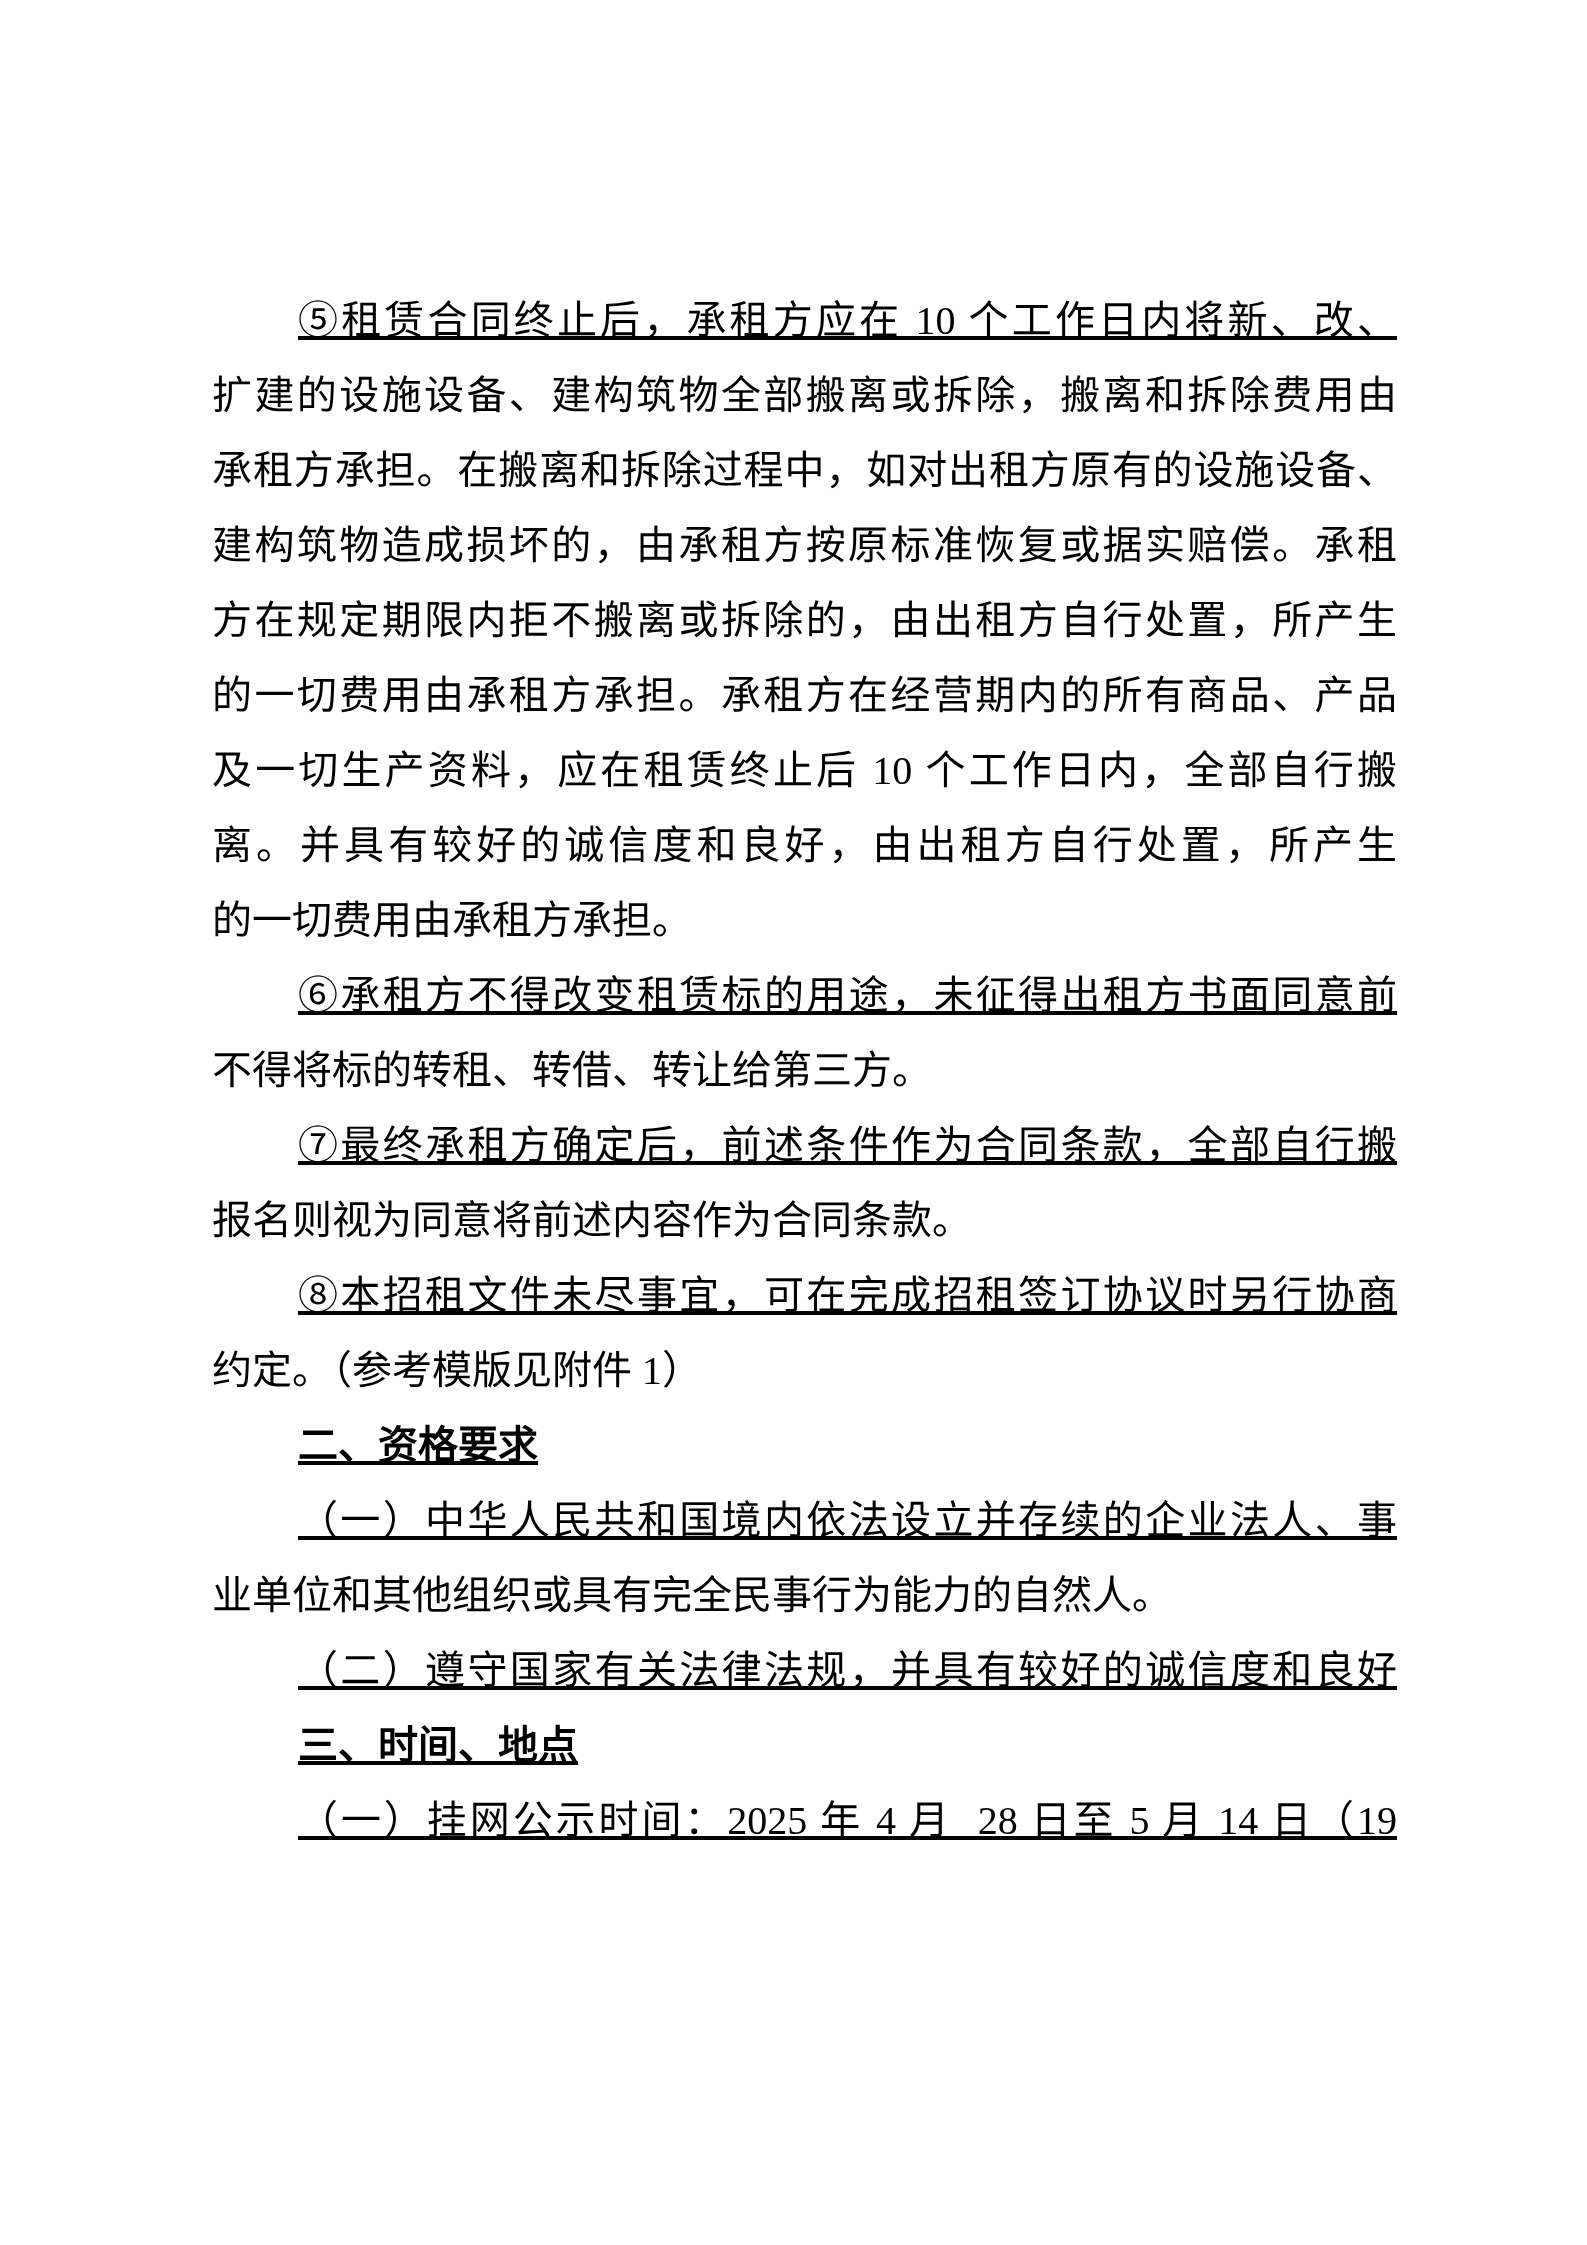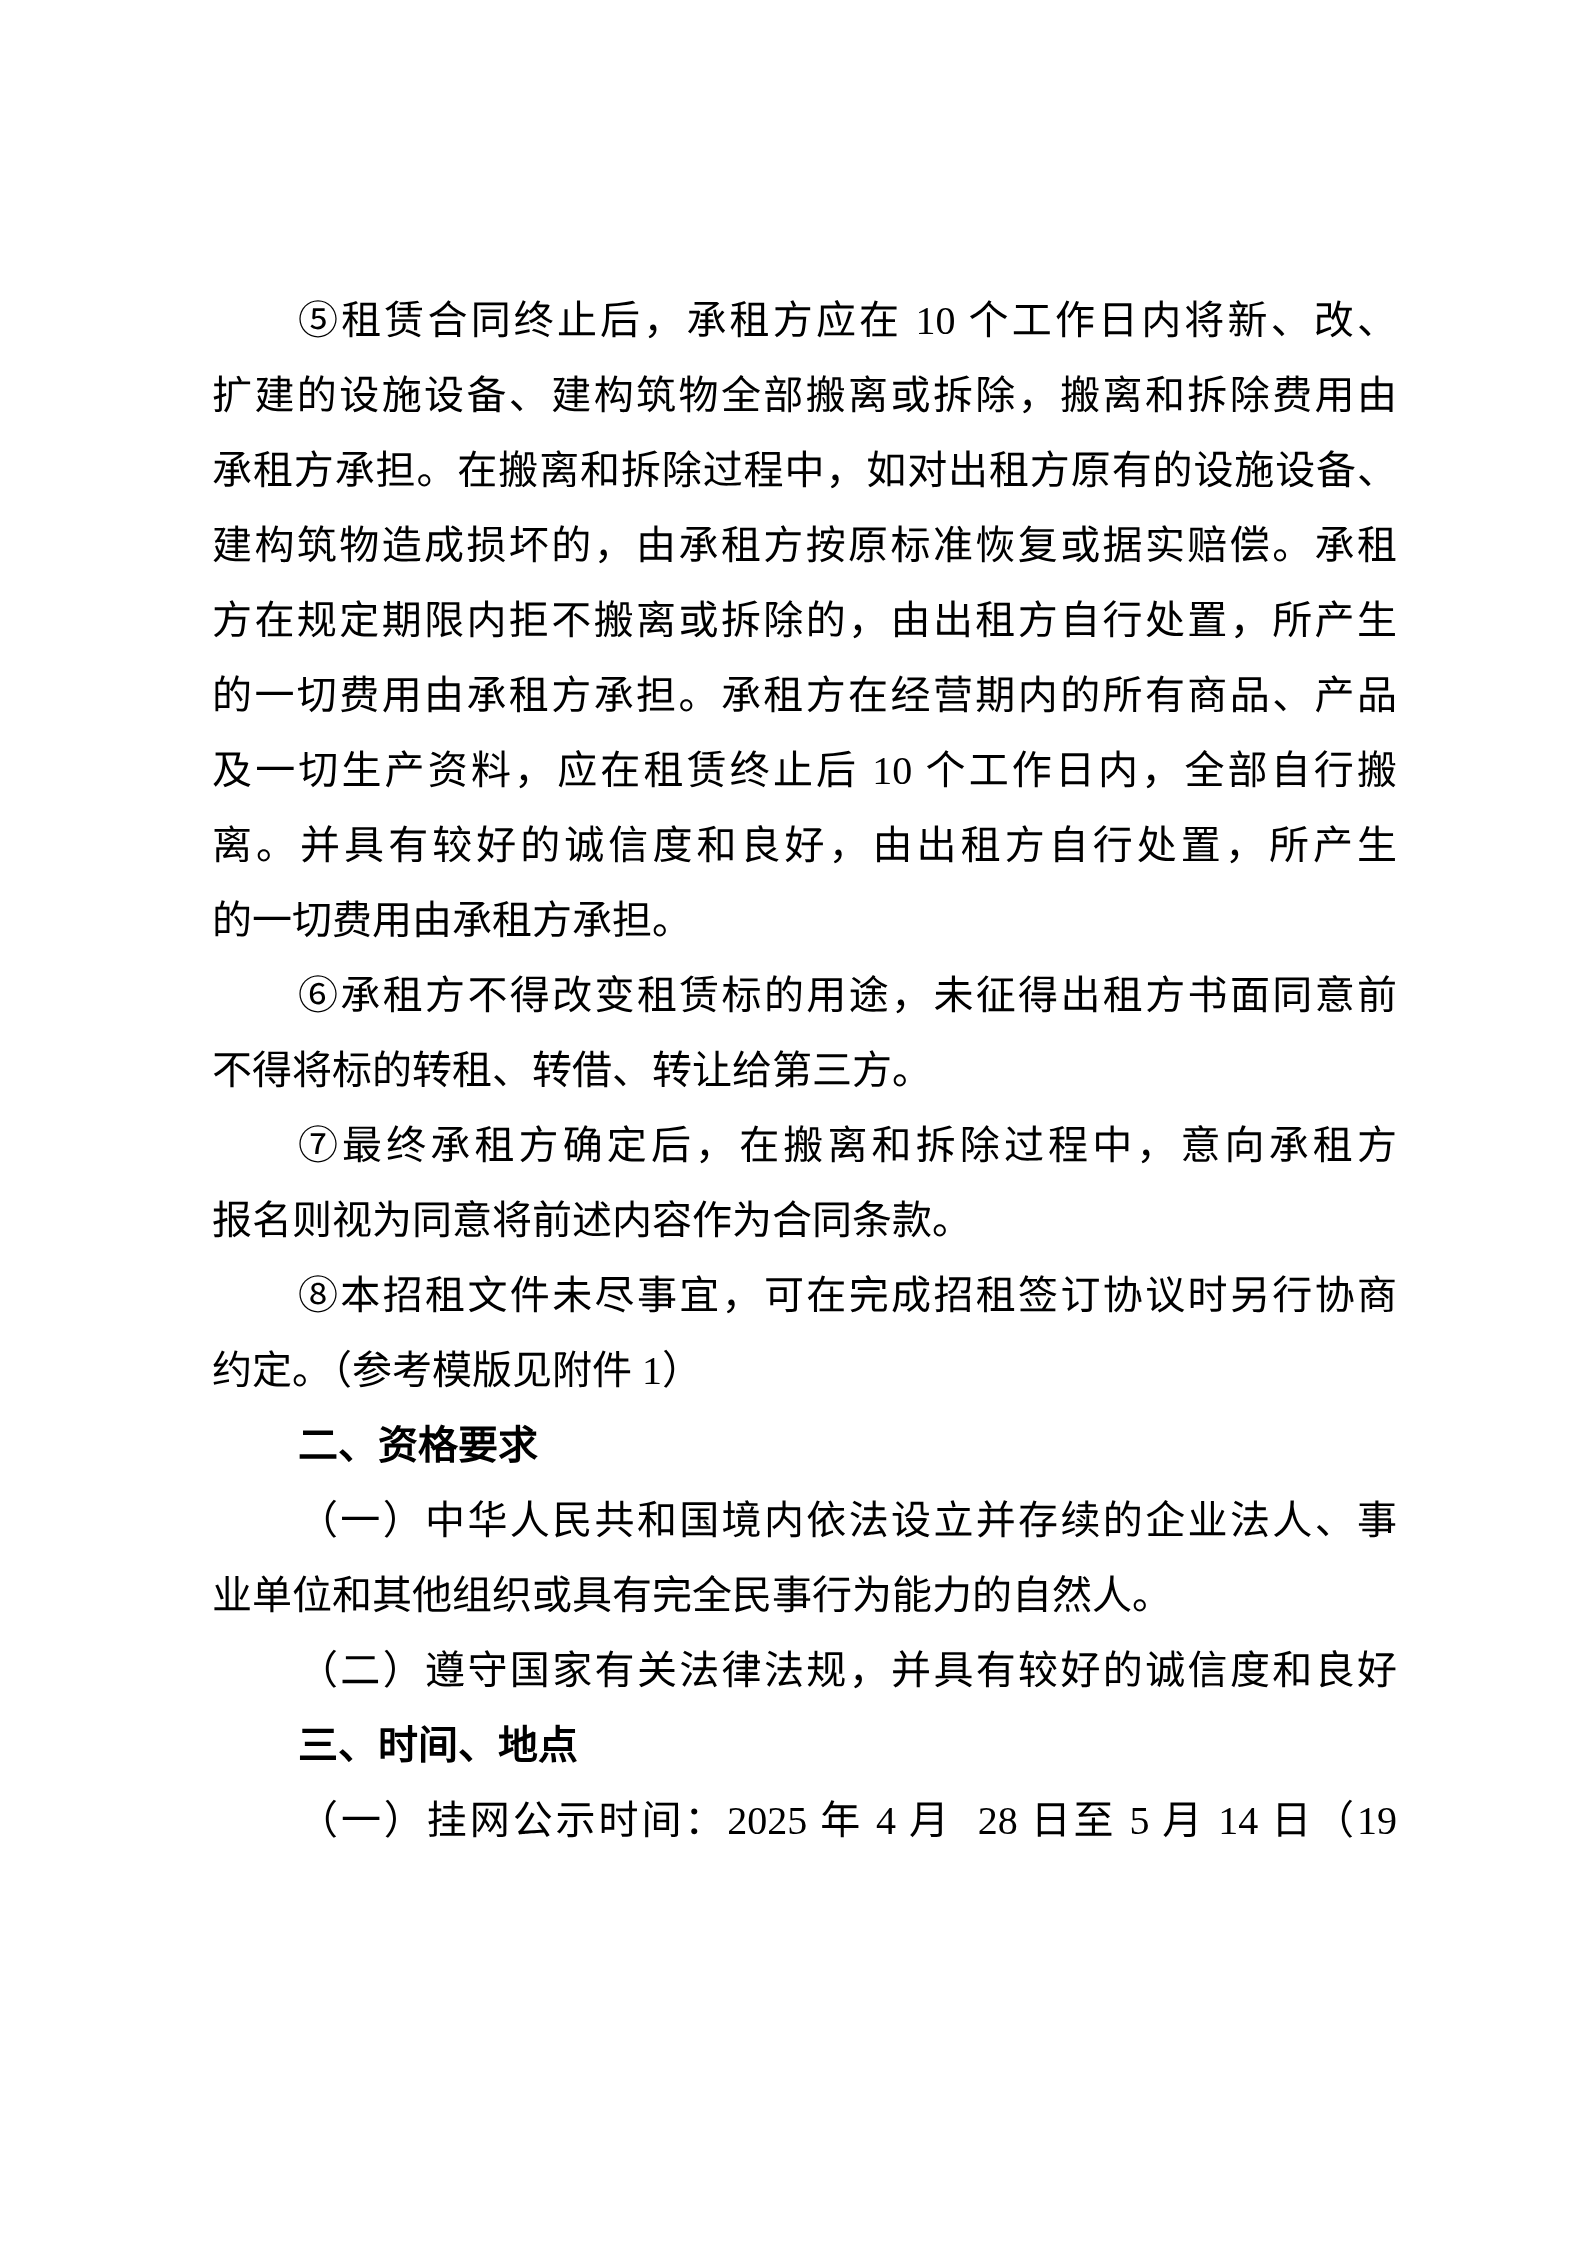--- a/index.html
+++ b/index.html
@@ -29,20 +29,21 @@
     text-align: justify;
     text-align-last: left;
     white-space: pre-wrap;
   }
   .line.justify {
     text-align-last: justify;
     text-justify: inter-character;
   }
   .line.indent {
     text-indent: 86px;
+    text-decoration: underline;
   }
   .line.heading {
     font-family: "Liberation Sans", "DejaVu Sans", sans-serif;
     font-weight: 700;
   }
 </style>
 </head>
 <body style="background: rgb(255, 255, 255);">
 
 <div class="page">
@@ -51,21 +52,21 @@
       <div class="line justify">扩建的设施设备、建构筑物全部搬离或拆除，搬离和拆除费用由</div>
       <div class="line justify">承租方承担。在搬离和拆除过程中，如对出租方原有的设施设备、</div>
       <div class="line justify">建构筑物造成损坏的，由承租方按原标准恢复或据实赔偿。承租</div>
       <div class="line justify">方在规定期限内拒不搬离或拆除的，由出租方自行处置，所产生</div>
       <div class="line justify">的一切费用由承租方承担。承租方在经营期内的所有商品、产品</div>
       <div class="line justify">及一切生产资料，应在租赁终止后 10 个工作日内，全部自行搬</div>
       <div class="line justify">离。并具有较好的诚信度和良好，由出租方自行处置，所产生</div>
       <div class="line">的一切费用由承租方承担。</div>
       <div class="line indent justify">⑥承租方不得改变租赁标的用途，未征得出租方书面同意前</div>
       <div class="line">不得将标的转租、转借、转让给第三方。</div>
-      <div class="line indent justify">⑦最终承租方确定后，在搬离和拆除过程中，意向承租方</div>
+      <div class="line indent justify">⑦最终承租方确定后，前述条件作为合同条款，全部自行搬</div>
       <div class="line">报名则视为同意将前述内容作为合同条款。</div>
       <div class="line indent justify">⑧本招租文件未尽事宜，可在完成招租签订协议时另行协商</div>
       <div class="line">约定。（参考模版见附件 1）</div>
       <div class="line indent heading">二、资格要求</div>
       <div class="line indent justify">（一）中华人民共和国境内依法设立并存续的企业法人、事</div>
       <div class="line">业单位和其他组织或具有完全民事行为能力的自然人。</div>
       <div class="line indent justify">（二）遵守国家有关法律法规，并具有较好的诚信度和良好</div>
       <div class="line indent heading">三、时间、地点</div>
       <div class="line indent justify">（一）挂网公示时间：2025 年 4 月  28 日至 5 月 14 日（19</div>
     </div>

